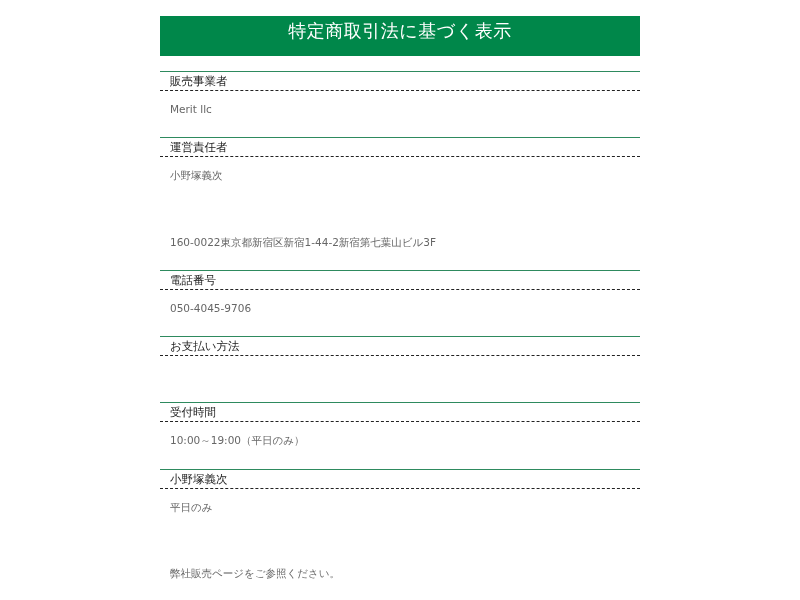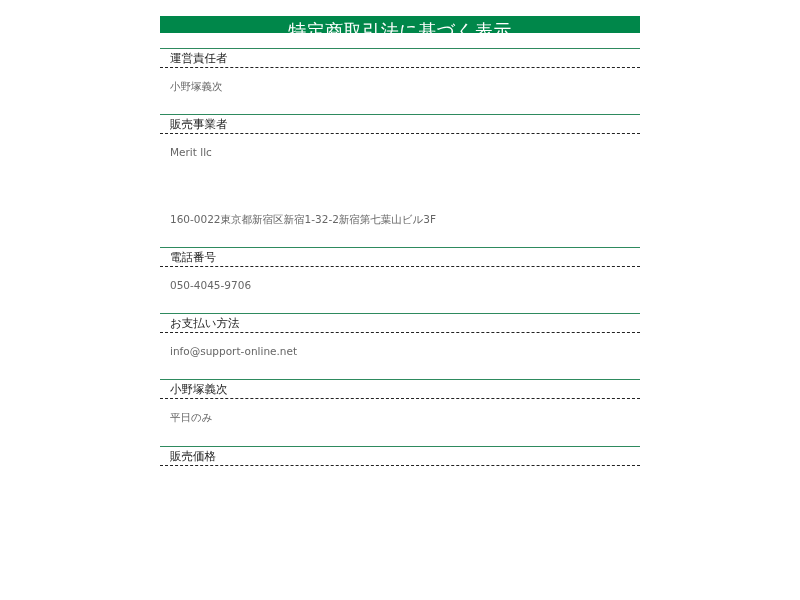--- a/index.html
+++ b/index.html
@@ -7,21 +7,21 @@
       width: 800px; height: 600px; overflow: hidden;
       background: #ffffff;
       font-family: "DejaVu Sans", "Liberation Sans", sans-serif;
     }
     .page {
       position: absolute;
       left: 160px; top: 16px;
       width: 480px;
     }
     .title-bar {
-      height: 17px;
+      height: 40px;
       background: #00874a;
       color: #ffffff;
       font-size: 18px;
       line-height: 29px;
       text-align: center;
       letter-spacing: 0.5px;
     }
     .section {
       position: relative;
       height: 66.3px;
@@ -51,58 +51,63 @@
     }
   </style>
 </head>
 <body>
 
 <div class="page">
   <div class="title-bar">特定商取引法に基づく表示</div>
 
   <div class="sections">
     <div class="section">
+      <div class="section-header">販売事業者</div>
+      <div class="section-body">
+        <div>Merit llc</div>
+      </div>
+    </div>
+
+    <div class="section">
       <div class="section-header">運営責任者</div>
       <div class="section-body">
         <div>小野塚義次</div>
       </div>
     </div>
 
     <div class="section">
-      <div class="section-header">販売事業者</div>
       <div class="section-body">
-        <div>Merit llc</div>
-      </div>
-    </div>
-
-    <div class="section">
-      <div class="section-body">
-        <div>160-0022東京都新宿区新宿1-32-2新宿第七葉山ビル3F</div>
+        <div>160-0022東京都新宿区新宿1-44-2新宿第七葉山ビル3F</div>
       </div>
     </div>
 
     <div class="section">
       <div class="section-header">電話番号</div>
       <div class="section-body">
         <div>050-4045-9706</div>
       </div>
     </div>
 
     <div class="section">
       <div class="section-header">お支払い方法</div>
+    </div>
+
+    <div class="section">
+      <div class="section-header">受付時間</div>
       <div class="section-body">
-        <div>info@support-online.net</div>
+        <div>10:00～19:00（平日のみ）</div>
       </div>
     </div>
-
 
     <div class="section">
       <div class="section-header">小野塚義次</div>
       <div class="section-body">
         <div>平日のみ</div>
       </div>
     </div>
 
     <div class="section">
-      <div class="section-header">販売価格</div>
+      <div class="section-body">
+        <div>弊社販売ページをご参照ください。</div>
+      </div>
     </div>
   </div>
 </div>
 
 </body></html>

